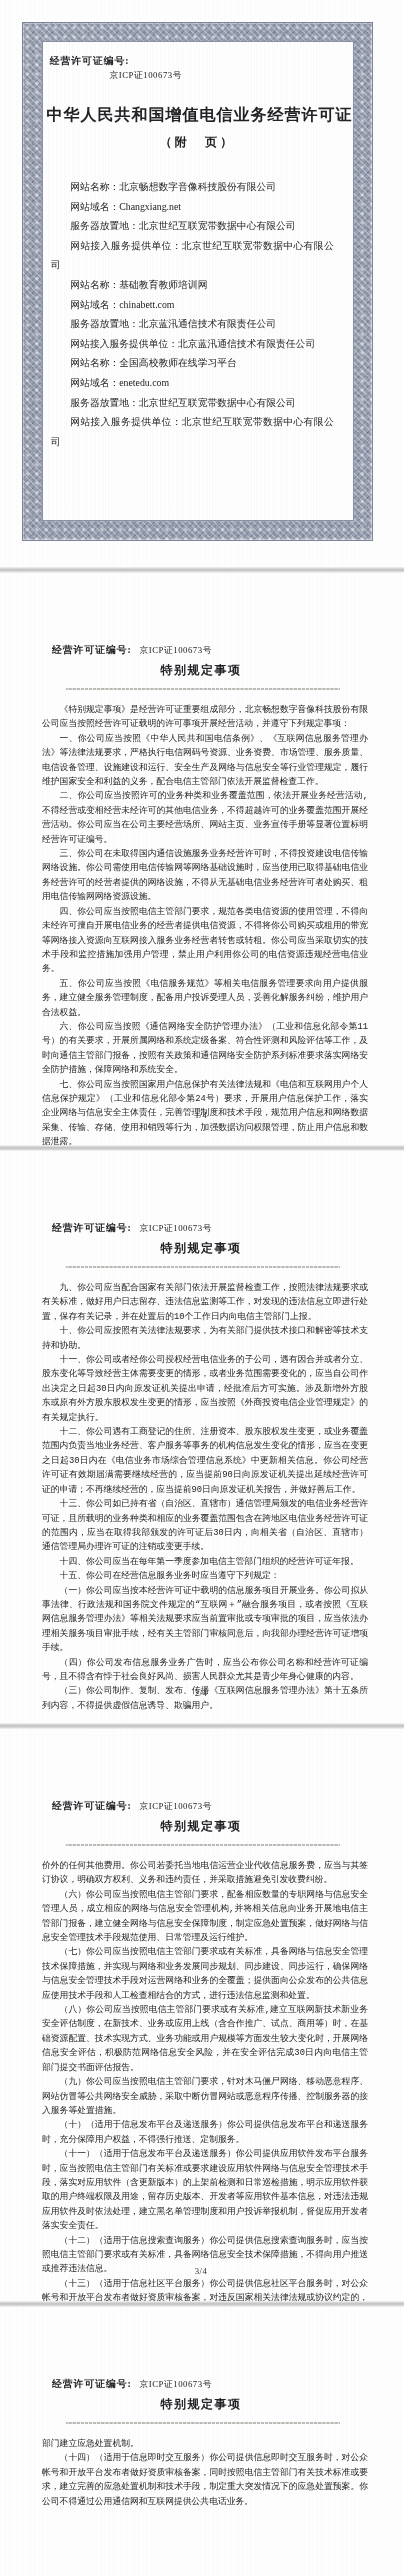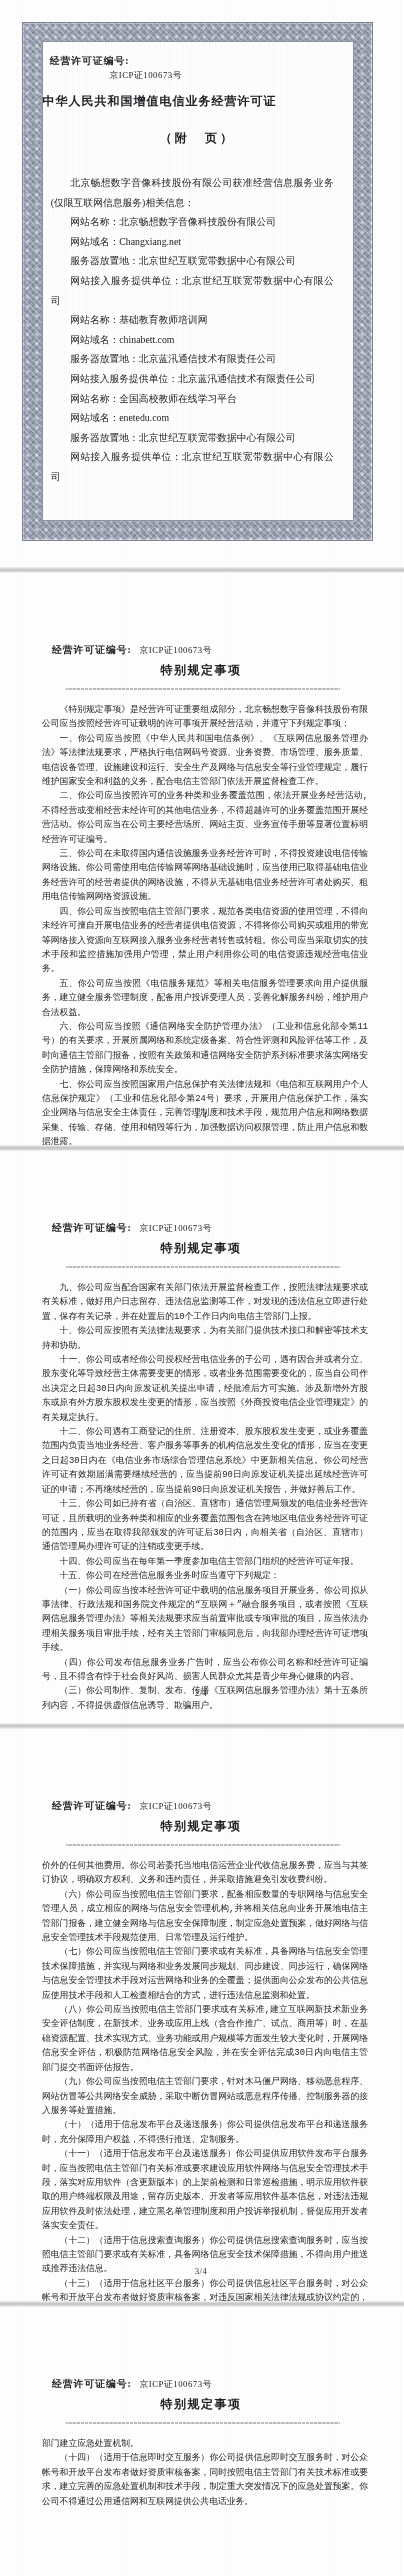--- a/index.html
+++ b/index.html
@@ -32,22 +32,22 @@
     border:0.5px solid #7c8498;
     box-shadow:inset 0 0 0 1px rgba(255,255,255,0.35);
   }
   .cert-inner{
     width:100%;height:100%;background:#fefefe;position:relative;box-sizing:border-box;
     border:0.5px solid #8a92a4;
     background-image:repeating-linear-gradient(90deg, rgba(120,125,135,0.03) 0 1px, transparent 1px 2.6px);
   }
   .cert-hdr-label{margin:13.4px 0 0 7.2px;font-size:9.8px;font-weight:bold;letter-spacing:1px;}
   .cert-hdr-value{margin:1.5px 0 0 67px;font-size:8.8px;letter-spacing:0.5px;}
-  .cert-title{text-align:left;font-size:12px;font-weight:bold;margin:11px 0 0 0;letter-spacing:1px;}
-  .cert-subtitle{text-align:center;font-size:12px;font-weight:bold;margin:20px 0 0 0;letter-spacing:3.1px;}
+  .cert-title{text-align:right;font-size:16px;font-weight:bold;margin:23px 0 0 0;letter-spacing:1px;}
+  .cert-subtitle{text-align:center;font-size:12px;font-weight:bold;margin:8px 0 0 0;letter-spacing:3.1px;}
   .cert-body{margin:26px 0 0 8.2px;width:283px;font-size:9.8px;line-height:19.6px;text-align:justify;}
   .cert-body p{margin:0;text-indent:2em;}
   
   .sp-hdr{position:absolute;top:71px;left:52px;font-size:9.8px;white-space:nowrap;}
   .sp-hdr .lbl{font-weight:bold;letter-spacing:1px;}
   .sp-hdr .val{font-size:8.8px;margin-left:5.2px;letter-spacing:0.5px;}
   .sp-title{position:absolute;top:89px;left:0;width:100%;text-align:center;
     font-size:12px;font-weight:bold;letter-spacing:1.5px;margin:0;}
   .zigzag{
     position:absolute;top:115px;left:66px;width:274px;height:4.1px;
@@ -71,21 +71,20 @@
 <body>
 
 <section class="sheet" style="top:0;height:567px">
   <div class="cert-frame">
     <div class="cert-inner">
       <div class="cert-hdr-label">经营许可证编号:</div>
       <div class="cert-hdr-value">京ICP证100673号</div>
       <h1 class="cert-title">中华人民共和国增值电信业务经营许可证</h1>
       <div class="cert-subtitle">（附　页）</div>
       <div class="cert-body">
-        <p>北京畅想数字音像科技股份有限公司获准经营信息服务业务(仅限互联网信息服务)相关信息：</p>
         <div>
             <p>网站名称：北京畅想数字音像科技股份有限公司</p>
             <p>网站域名：Changxiang.net</p>
             <p>服务器放置地：北京世纪互联宽带数据中心有限公司</p>
             <p>网站接入服务提供单位：北京世纪互联宽带数据中心有限公司</p>
             <p>网站名称：基础教育教师培训网</p>
             <p>网站域名：chinabett.com</p>
             <p>服务器放置地：北京蓝汛通信技术有限责任公司</p>
             <p>网站接入服务提供单位：北京蓝汛通信技术有限责任公司</p>
             <p>网站名称：全国高校教师在线学习平台</p>

